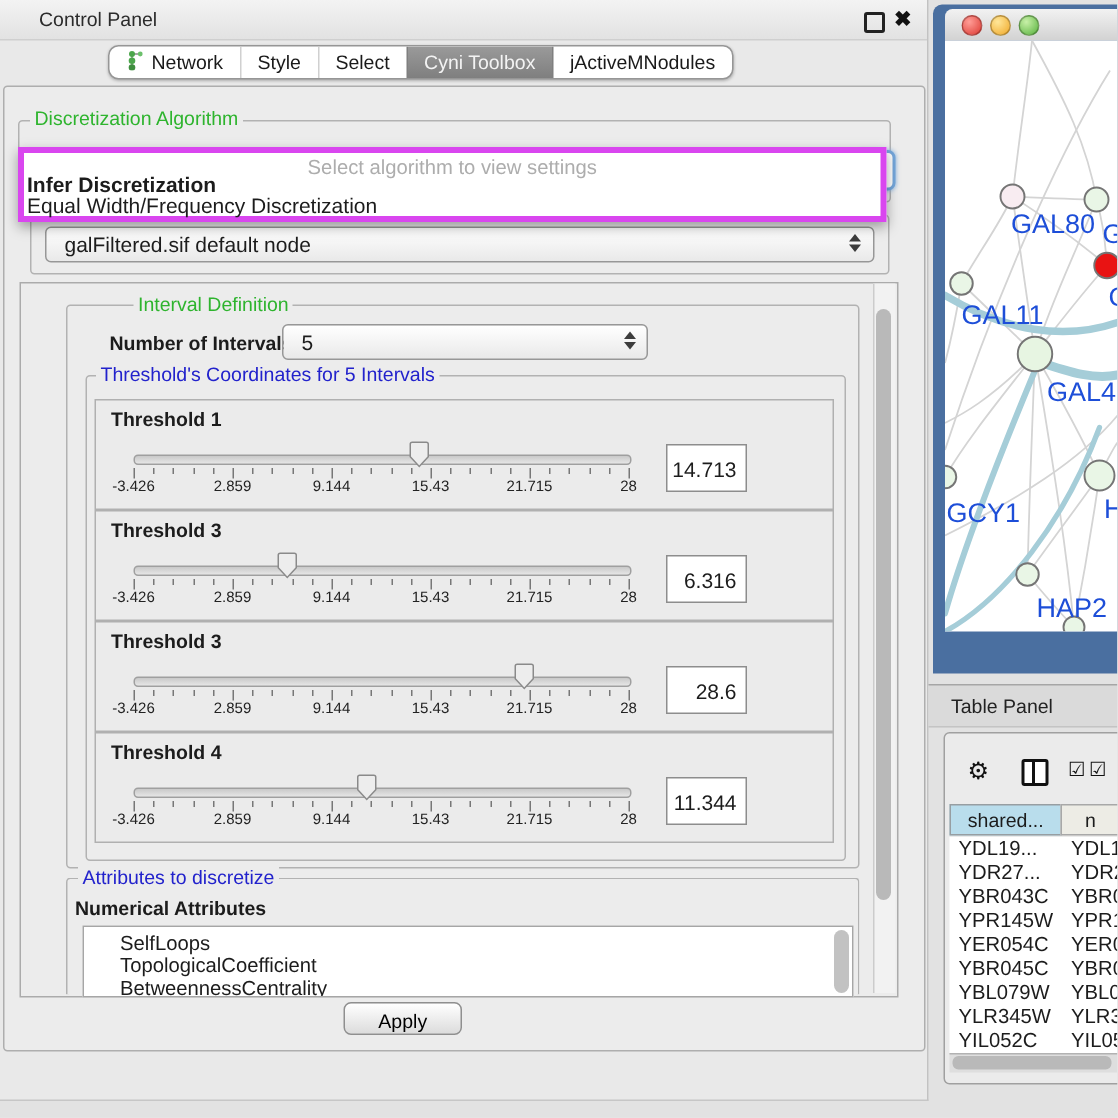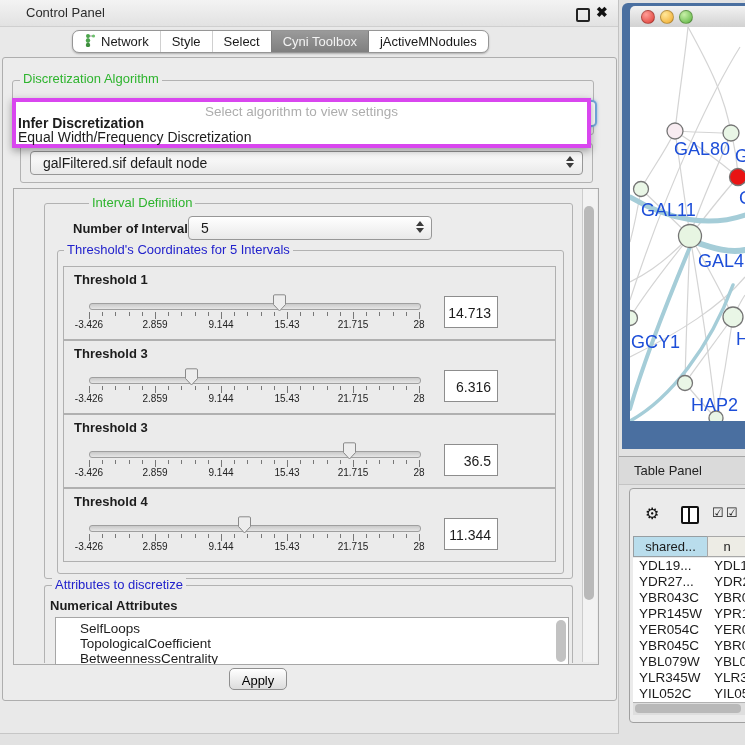--- a/index.html
+++ b/index.html
@@ -46,21 +46,21 @@
   .thr-track{position:absolute;left:25px;top:36px;width:330px;height:5px;border:1px solid #9f9f9f;border-radius:3px;background:linear-gradient(#c9c9c9,#e6e6e6);}
   .thr-handle{position:absolute;top:27px;width:15px;height:18px;}
   .tick{position:absolute;width:1px;background:#777;}
   .ticklabel{position:absolute;top:52px;width:44px;margin-left:-22px;text-align:center;font-size:10px;color:#222;}
   .thr-valuebox{position:absolute;left:380px;top:29px;width:54px;height:32px;background:#fff;border:1px solid #8d8d8d;font-size:14px;text-align:right;line-height:32px;padding-right:6px;box-sizing:border-box;}
   
   .listbox{left:55px;top:617px;width:512px;height:46px;background:#fff;border:1px solid #a6a6a6;overflow:hidden;}
   .list-item{position:absolute;left:24px;font-size:13.5px;white-space:nowrap;}
   .list-vscroll{position:absolute;right:2px;top:2px;width:10px;height:42px;background:#c2c2c2;border-radius:5px;}
   
-  .apply-btn{left:229px;top:668px;width:58px;height:22px;background:linear-gradient(#ffffff,#dcdcdc);border:1px solid #8f8f8f;border-radius:5px;font-size:13px;text-align:center;line-height:21px;}
+  .apply-btn{left:229px;top:668px;width:79px;height:22px;background:linear-gradient(#ffffff,#dcdcdc);border:1px solid #8f8f8f;border-radius:5px;font-size:13px;text-align:center;line-height:21px;}
   
   .net-window{left:622px;top:3px;width:123px;height:446px;background:#4a6fa0;border-top-left-radius:6px;}
   .net-titlebar{left:630px;top:6px;width:115px;height:21px;background:linear-gradient(#f2f2f2,#d2d2d2);border-bottom:1px solid #a8a8a8;border-top-left-radius:5px;}
   .light{position:absolute;top:4px;width:12px;height:12px;border-radius:50%;border:1px solid rgba(0,0,0,.25);}
   .net-canvas{left:630px;top:27px;width:115px;height:394px;background:#fff;overflow:hidden;}
   .node-label{position:absolute;font-size:18px;color:#1d4ed8;white-space:nowrap;}
   
   .tp-bar{left:619px;top:456px;width:126px;height:27px;background:#dadada;border-top:1px solid #a6a6a6;border-bottom:1px solid #c4c4c4;}
   .tp-bar span{position:absolute;left:15px;top:6px;font-size:13px;color:#222;}
   .tp-panel{left:629px;top:488px;width:120px;height:233px;background:#ebebeb;border:1px solid #a0a0a0;border-radius:4px 0 0 4px;}
@@ -385,21 +385,21 @@
       <div class="tick" style="left: 355px; top: 45px; height: 7px;"></div>
       <div class="ticklabel" style="left: 25px;">-3.426</div>
       <div class="ticklabel" style="left: 91px;">2.859</div>
       <div class="ticklabel" style="left: 157px;">9.144</div>
       <div class="ticklabel" style="left: 223px;">15.43</div>
       <div class="ticklabel" style="left: 289px;">21.715</div>
       <div class="ticklabel" style="left: 355px;">28</div>
       <div class="thr-handle" style="left: 278.194px;"><svg width="15" height="18" viewBox="0 0 15 18">
           <path d="M1.5,2 Q1.5,0.8 2.8,0.8 L12.2,0.8 Q13.5,0.8 13.5,2 L13.5,10.5 L7.5,17 L1.5,10.5 Z" fill="#ededed" stroke="#8a8a8a" stroke-width="1"></path>
         </svg></div>
-      <div class="thr-valuebox">36.5</div>
+      <div class="thr-valuebox">28.6</div>
     </div>
     <div class="thr-panel abs" style="top: 488px;">
       <div class="thr-title">Threshold 4</div>
       <div class="thr-track"></div>
       <div class="tick" style="left: 25px; top: 45px; height: 7px;"></div>
       <div class="tick" style="left: 38.2px; top: 45px; height: 4px;"></div>
       <div class="tick" style="left: 51.4px; top: 45px; height: 4px;"></div>
       <div class="tick" style="left: 64.6px; top: 45px; height: 4px;"></div>
       <div class="tick" style="left: 77.8px; top: 45px; height: 4px;"></div>
       <div class="tick" style="left: 91px; top: 45px; height: 7px;"></div>

